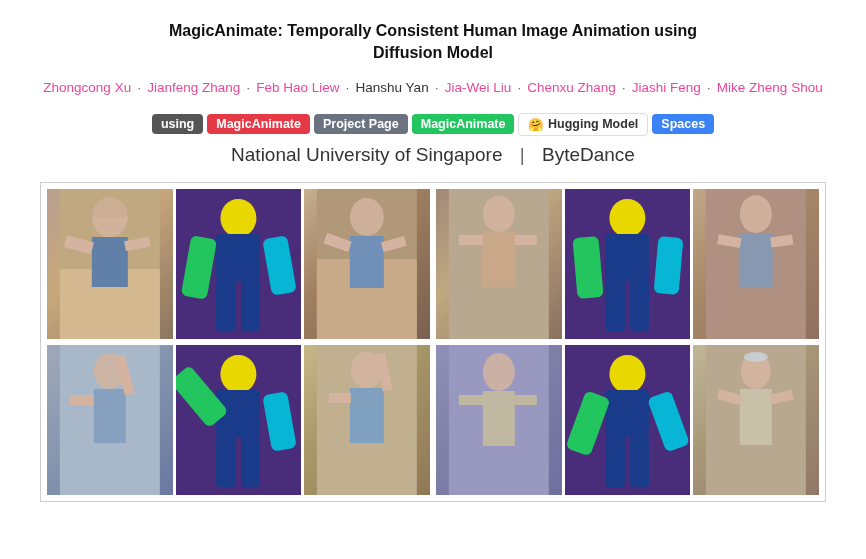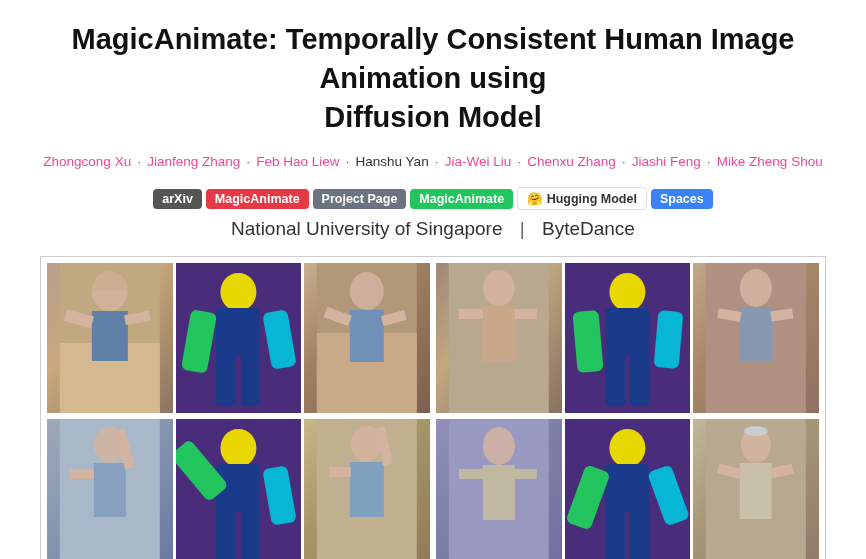--- a/index.html
+++ b/index.html
@@ -9,21 +9,21 @@
       color: #333;
       width: 866px;
       min-height: 559px;
     }
     .page-container {
       padding: 20px 40px;
       max-width: 866px;
     }
     .title {
       text-align: center;
-      font-size: 29px;
+      font-size: 16px;
       font-weight: bold;
       color: #111;
       margin-bottom: 14px;
       line-height: 1.35;
     }
     .authors {
       text-align: center;
       font-size: 13.5px;
       margin-bottom: 14px;
       line-height: 1.6;
@@ -209,21 +209,21 @@
     <a href="#">Jia-Wei Liu</a>
     <span class="dot"> · </span>
     <a href="#">Chenxu Zhang</a>
     <span class="dot"> · </span>
     <a href="#">Jiashi Feng</a>
     <span class="dot"> · </span>
     <a href="#">Mike Zheng Shou</a>
   </div>
 
   <div class="badges">
-    <a href="#" class="badge badge-arxiv">arXiv</a>
+    <a href="#" class="badge badge-arxiv">using</a>
     <a href="#" class="badge badge-magic-red">MagicAnimate</a>
     <a href="#" class="badge badge-project">Project Page</a>
     <a href="#" class="badge badge-magic-green">MagicAnimate</a>
     <a href="#" class="badge badge-hf">
       <span>🤗</span>
       <span>Hugging Model</span>
     </a>
     <a href="#" class="badge badge-spaces">Spaces</a>
   </div>
 

